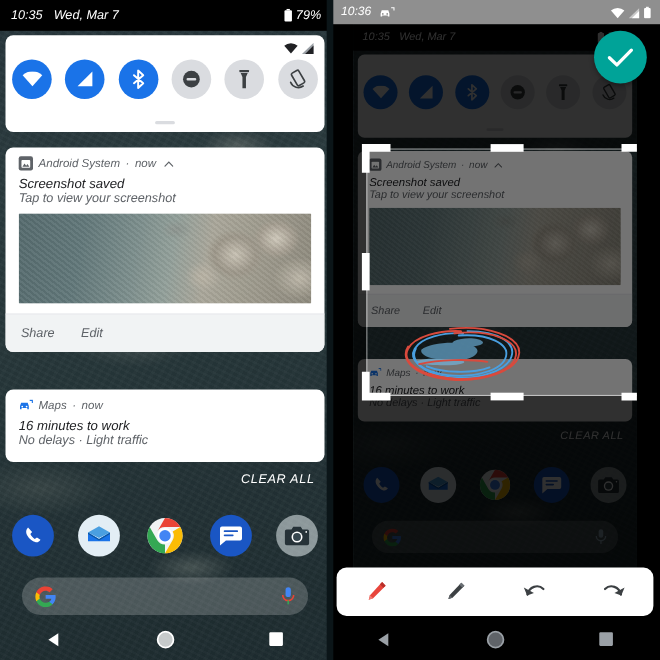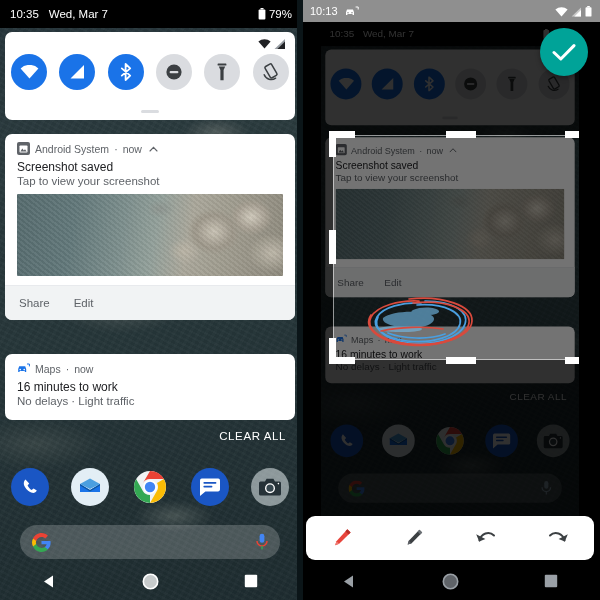--- a/index.html
+++ b/index.html
@@ -1,17 +1,17 @@
 <!DOCTYPE html>
 <html><head>
 <meta charset="utf-8">
 <style>
   html,body{margin:0;padding:0;background:#000;}
   body{width:600px;height:600px;overflow:hidden;font-family:"Liberation Sans",sans-serif;}
-  .stage{position:relative;width:600px;height:600px;overflow:hidden;}
+  .stage{position:relative;width:600px;height:600px;overflow:hidden;font-style:italic;}
 
   
   .wall{position:absolute;inset:0;
     background:
       radial-gradient(ellipse 60px 26px at 18% 14%, #7e8b86 0%, rgba(126,139,134,0) 70%),
       radial-gradient(ellipse 48px 20px at 72% 22%, #8d9792 0%, rgba(141,151,146,0) 70%),
       radial-gradient(ellipse 80px 30px at 40% 52%, #6e7d79 0%, rgba(110,125,121,0) 72%),
       radial-gradient(ellipse 70px 24px at 86% 62%, #73827d 0%, rgba(115,130,125,0) 72%),
       radial-gradient(ellipse 90px 34px at 12% 74%, #5e6e6a 0%, rgba(94,110,106,0) 74%),
       radial-gradient(ellipse 55px 22px at 58% 86%, #7a8782 0%, rgba(122,135,130,0) 72%),
@@ -279,21 +279,21 @@
       </svg>
       <svg width="14" height="14" viewBox="0 0 14 14">
         <rect x="0.8" y="0.8" width="12.4" height="12.4" rx="1" fill="#fff"></rect>
       </svg>
     </div>
   </div>
 
   <div class="phoneR">
 
     <div class="rStatus">
-      <span class="t">10:13</span>
+      <span class="t">10:36</span>
       <span style="margin-left:7px;display:flex;">
         <svg width="14" height="11" viewBox="0 0 14 11">
           <path d="M1 6.2 L2 3.4 L8 3.4 L9 6.2 L9 9 L7.6 9 L7.6 8.1 L2.4 8.1 L2.4 9 L1 9 Z" fill="#fff"></path>
           <circle cx="3" cy="6.7" r="0.8" fill="#8f8f8f"></circle>
           <circle cx="7" cy="6.7" r="0.8" fill="#8f8f8f"></circle>
           <path d="M10.6 1 L13.2 1 L13.2 3.5" stroke="#fff" stroke-width="1" fill="none"></path>
         </svg>
       </span>
       <span class="r">
         <svg width="13" height="10" viewBox="0 0 13 10">

